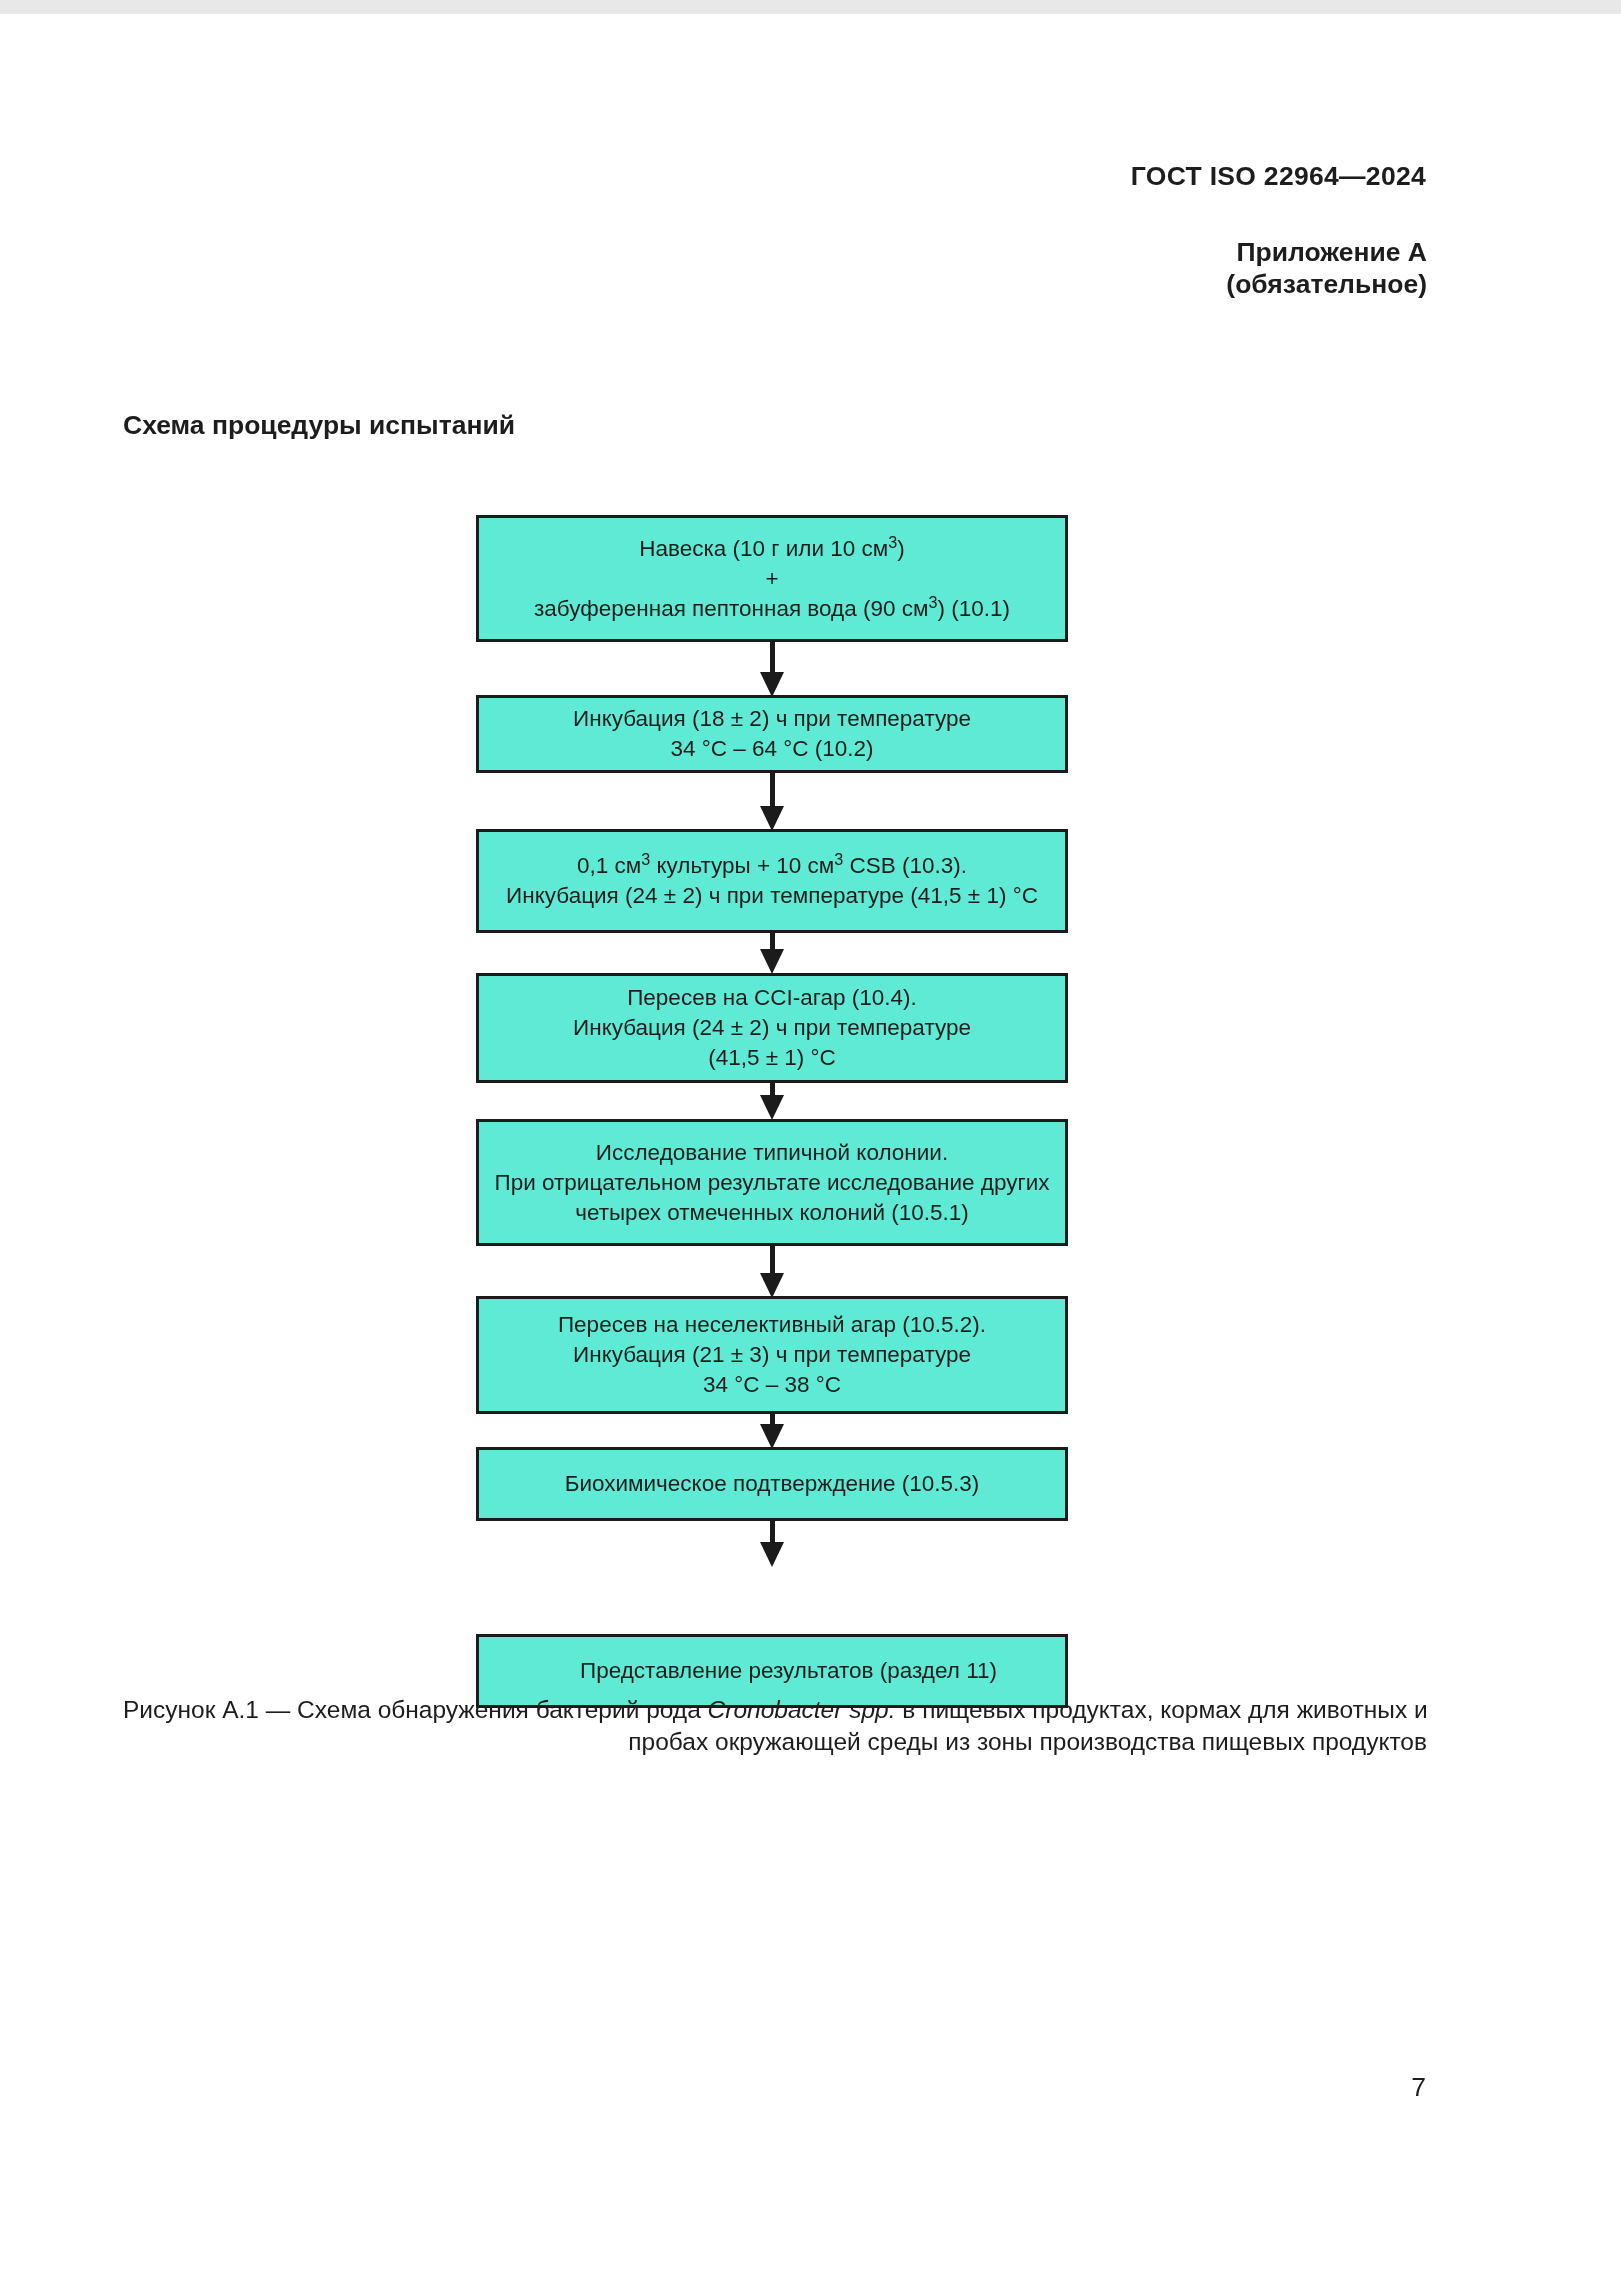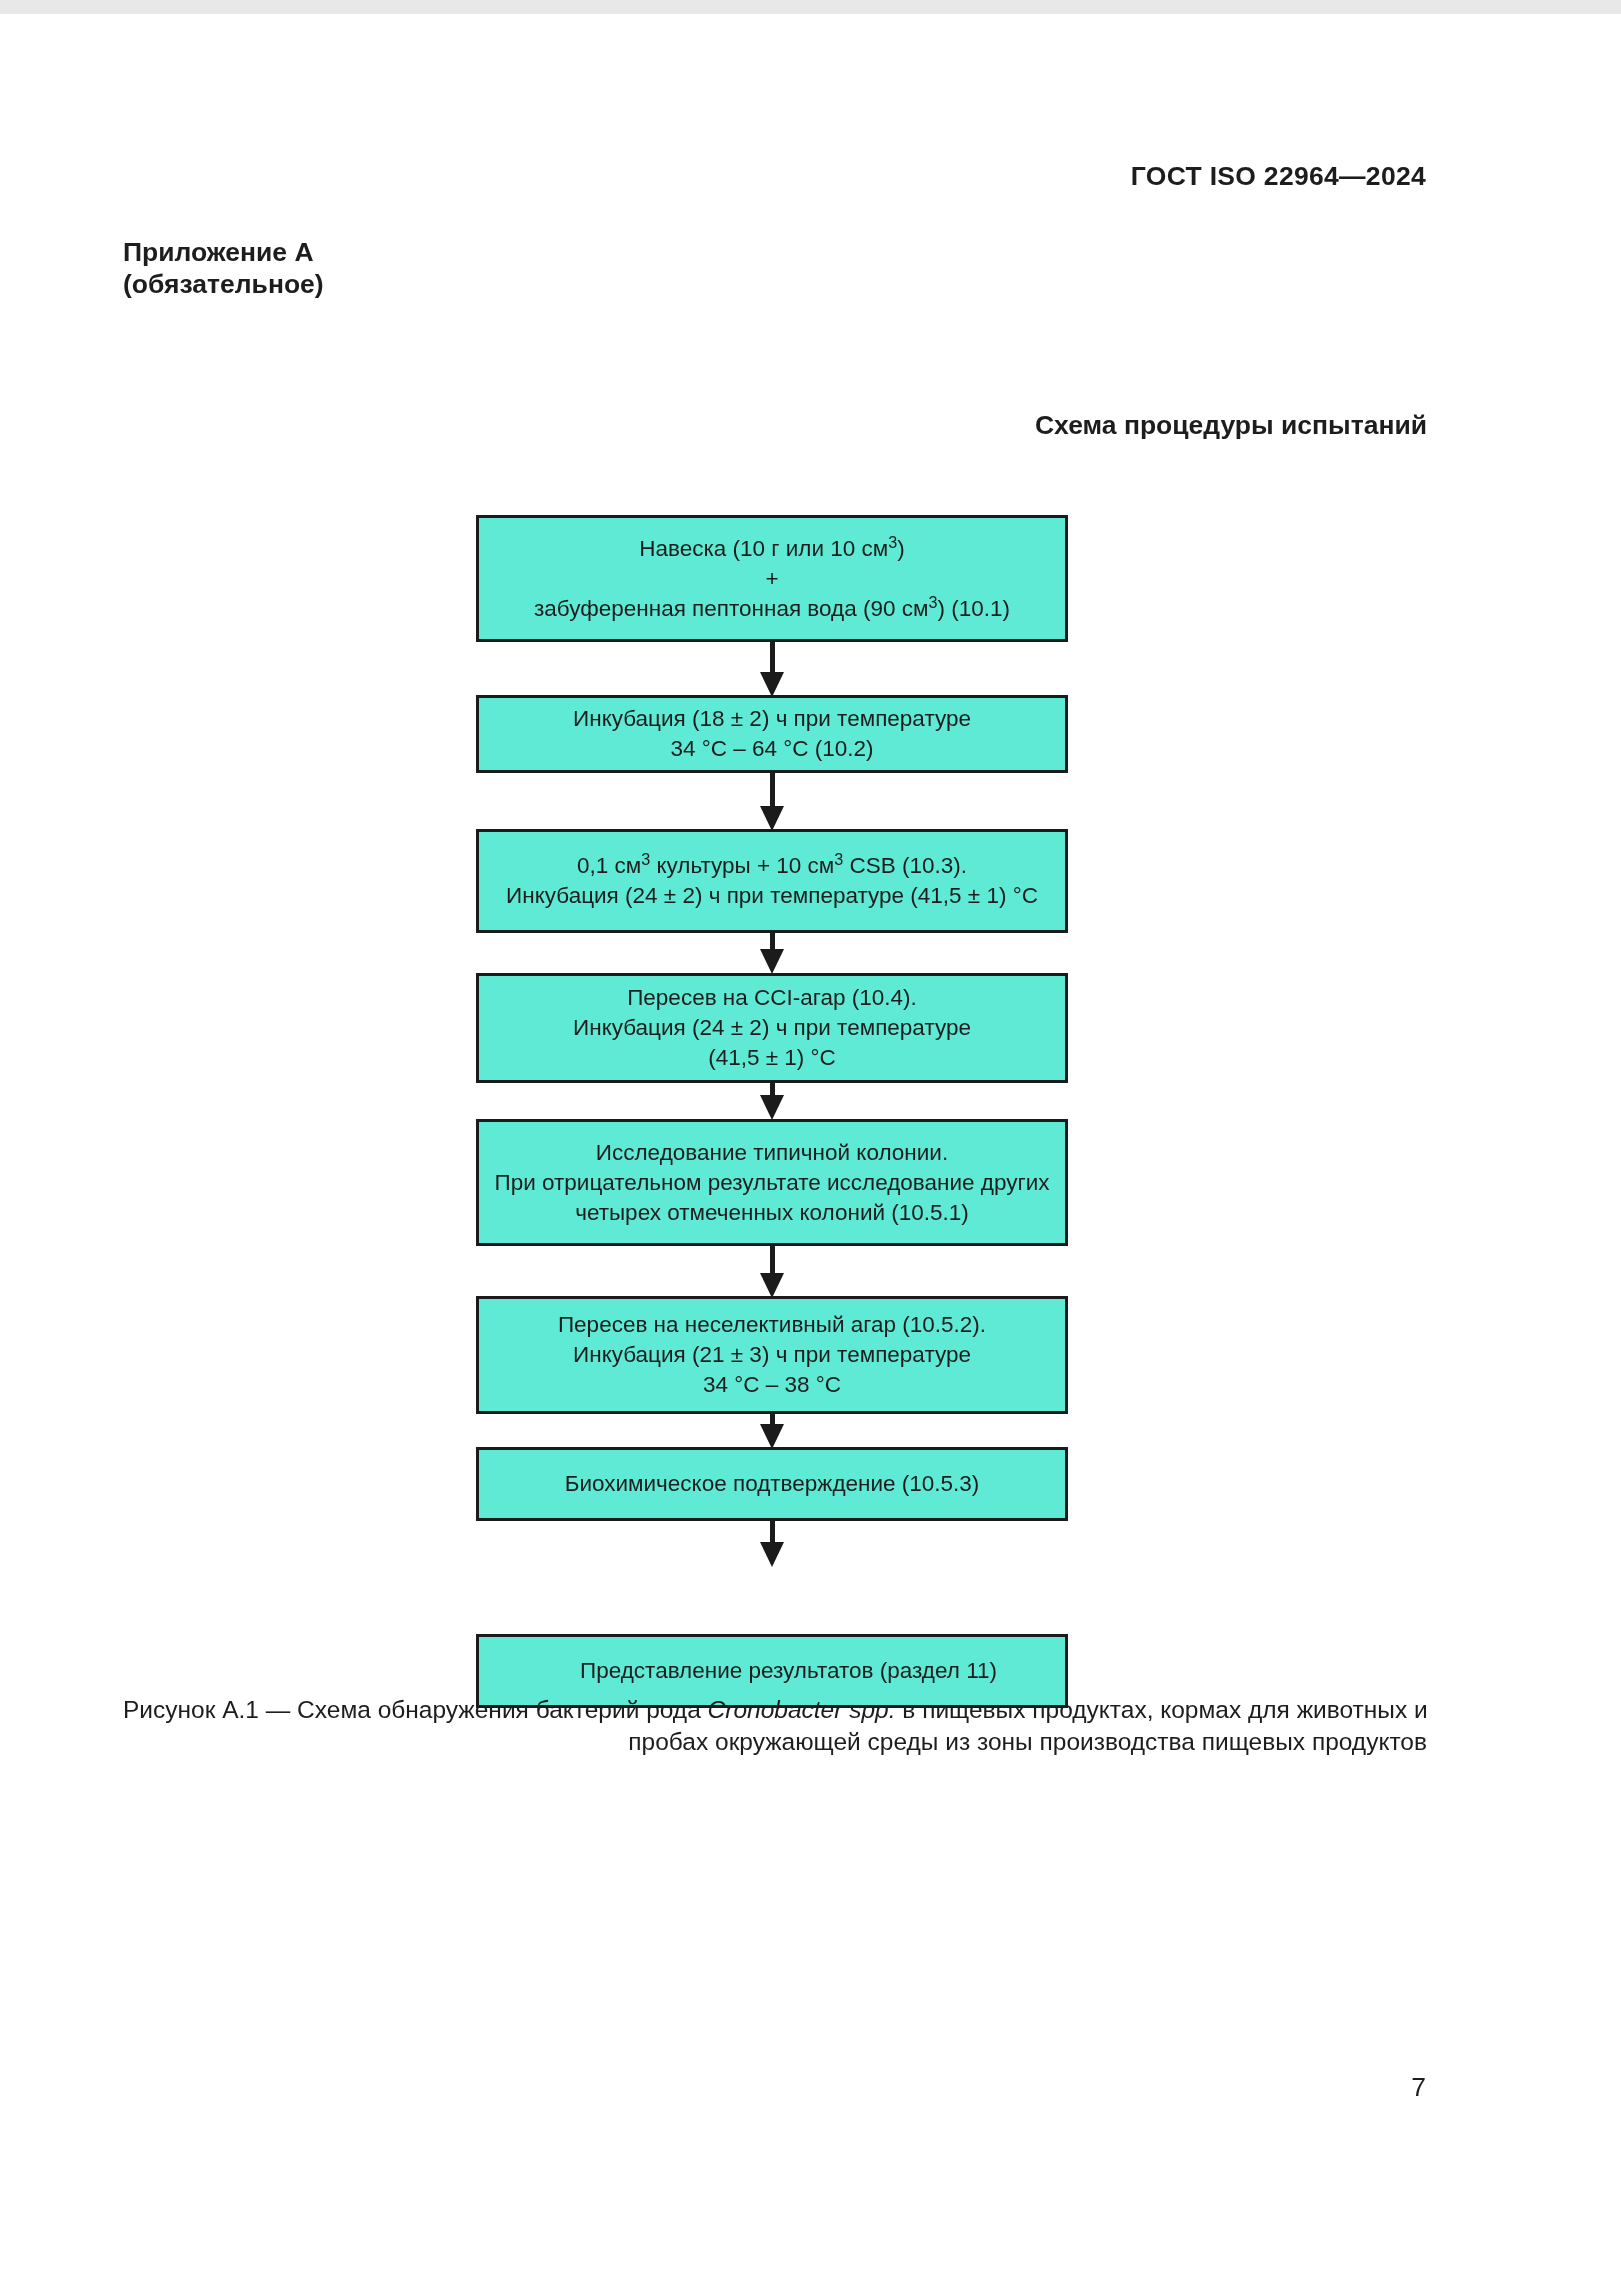--- a/index.html
+++ b/index.html
@@ -11,25 +11,25 @@
     font-family:"Liberation Sans", sans-serif;
     color:#1d1d1d;
     overflow:hidden;
   }
   .doc-header{
     position:absolute;top:147px;right:195px;
     font-size:26.5px;font-weight:bold;letter-spacing:0.3px;
   }
   .appendix{
     position:absolute;top:222px;left:123px;width:1304px;
-    text-align:left;font-size:26.5px;font-weight:bold;line-height:32px;
+    text-align:right;font-size:26.5px;font-weight:bold;line-height:32px;
   }
   .section-title{
     position:absolute;top:396px;left:123px;width:1304px;
-    text-align:right;font-size:26.5px;font-weight:bold;
+    text-align:left;font-size:26.5px;font-weight:bold;
   }
   .fc-box{
     position:absolute;left:476px;width:592px;
     box-sizing:border-box;border:3.9px solid #1b1b1b;background:#5eead4;
     display:flex;flex-direction:column;justify-content:center;align-items:center;
     font-size:22.5px;line-height:30px;text-align:center;
     padding:3.9px 2px;
   }
   .fc-box .rich-line{white-space:nowrap;}
   .b1{top:501px;height:127px;}

